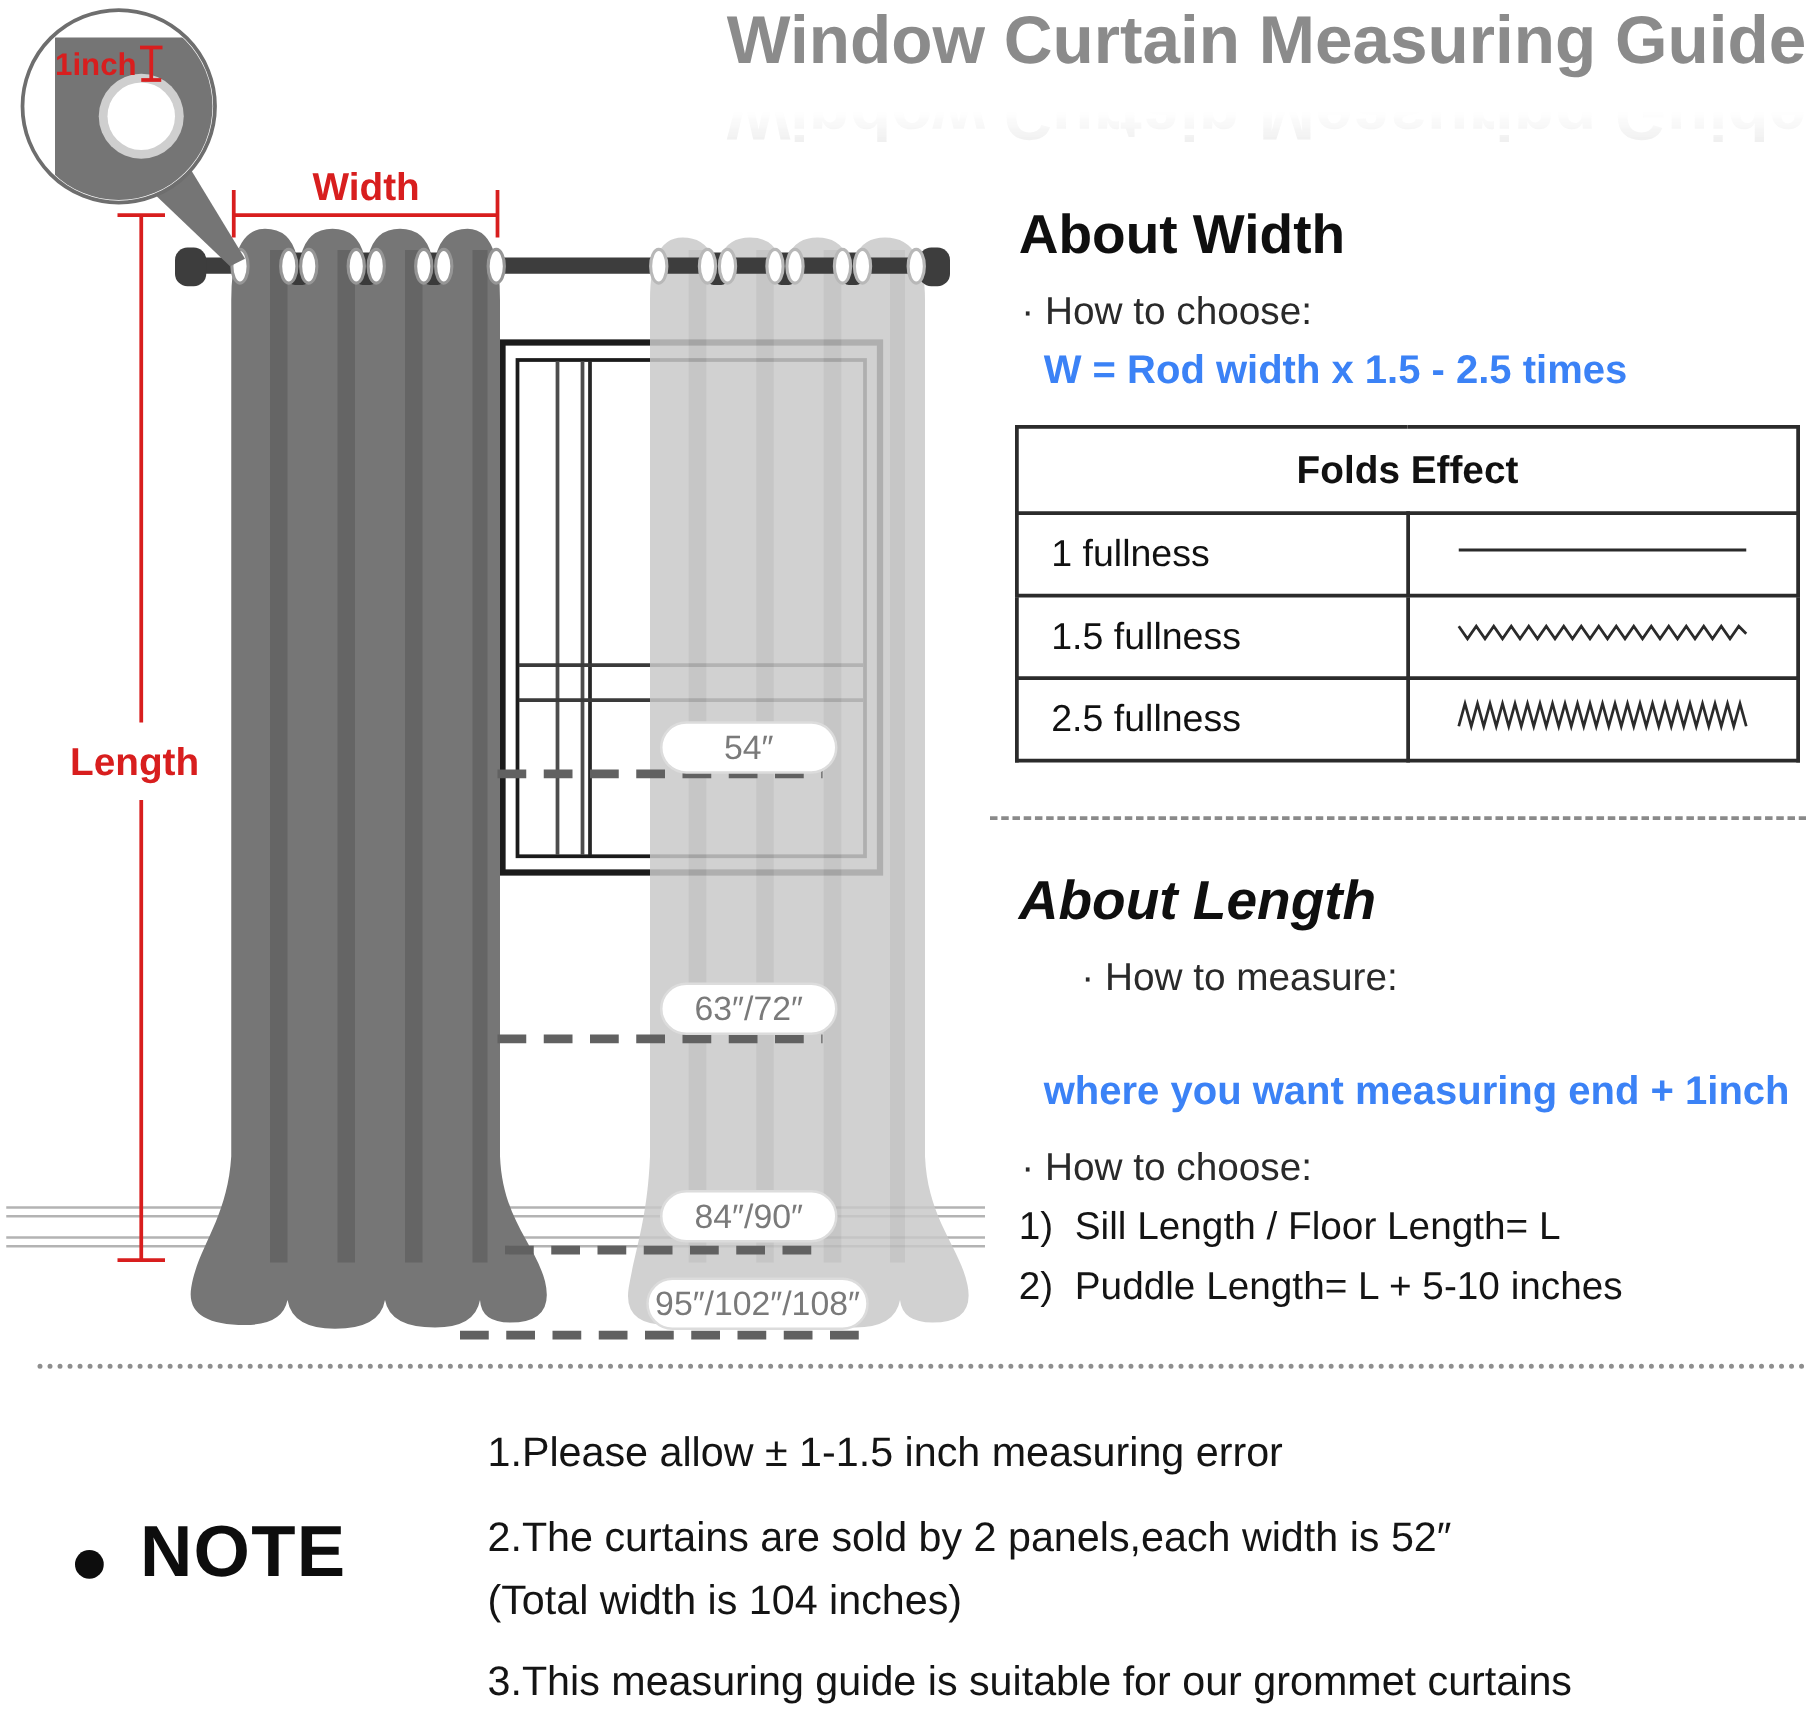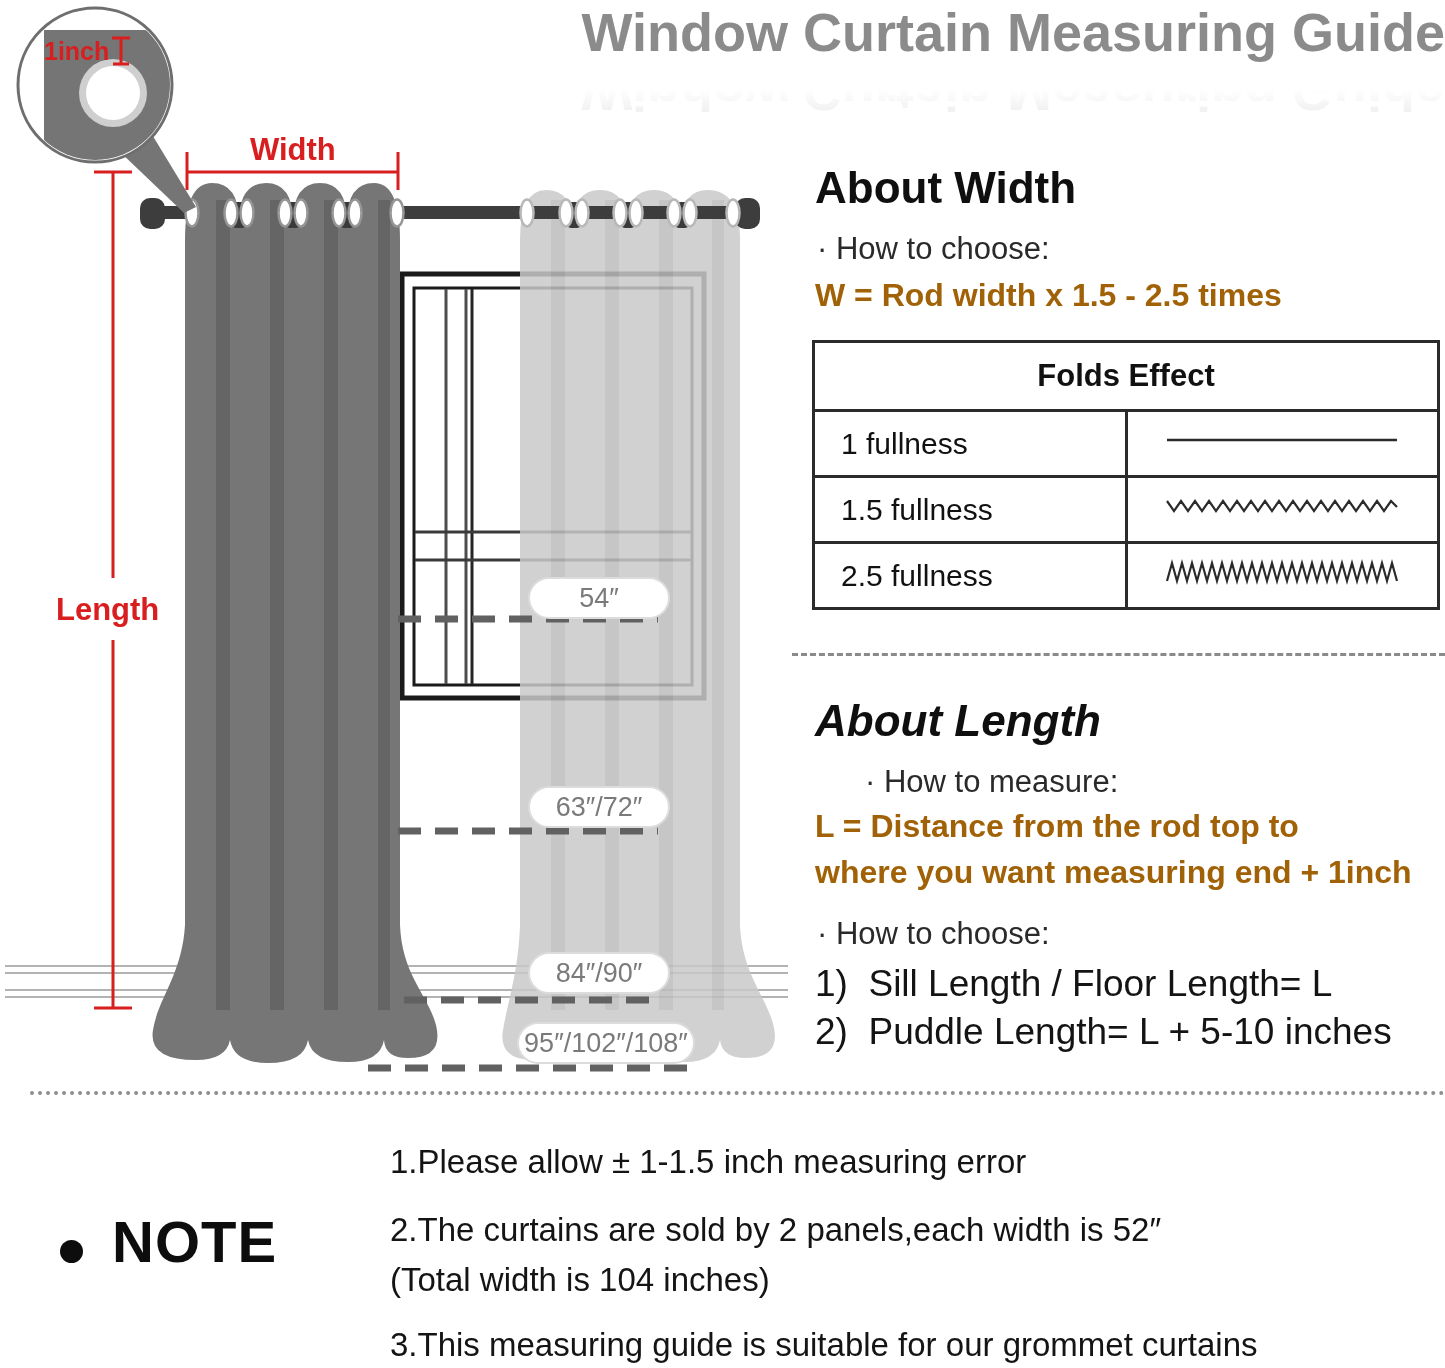--- a/index.html
+++ b/index.html
@@ -12,22 +12,22 @@
   .title-wrap{left:0;top:2px;width:1445px;text-align:right;}
   .title{font-size:54px;font-weight:bold;color:#8b8b8b;letter-spacing:0px;line-height:60px;}
   .title-reflection{
     display:block;transform:scaleY(-1);opacity:.22;color:#8b8b8b;
     -webkit-mask-image:linear-gradient(to bottom,rgba(0,0,0,.8) 0%,transparent 55%);
             mask-image:linear-gradient(to bottom,rgba(0,0,0,.8) 0%,transparent 55%);
   }
   
   .h2{font-size:44px;font-weight:bold;color:#0f0f0f;}
   .dotline{font-size:31px;color:#2a2a2a;}
-  .formula{font-size:32px;font-weight:bold;color:#a16207;white-space:pre;}
-  .plain{font-size:37px;color:#141414;white-space:pre;}
+  .formula{font-size:32px;font-weight:bold;color:#3b82f6;white-space:pre;margin-left:20px;}
+  .plain{font-size:31px;color:#141414;white-space:pre;}
   
   table.folds{border-collapse:collapse;width:628px;table-layout:fixed;}
   table.folds th,table.folds td{border:3px solid #2b2b2b;}
   table.folds th{height:64px;font-size:31px;font-weight:bold;color:#111;text-align:center;}
   table.folds td{height:61px;font-size:30px;color:#111;}
   td.flabel{padding-left:26px;width:272px;}
   td.fglyph{text-align:center;}
   
   .dash-sep{border-top:3px dashed #8a8a8a;height:0;}
   .dot-sep{border-top:4px dotted #8e8e8e;height:0;}
@@ -221,21 +221,20 @@
         </svg>
       </td>
     </tr>
   </tbody>
     </table>
 
   <div class="abs dash-sep" style="left:792px;top:653px;width:653px;"></div>
 
   <div class="abs h2" style="left:815px;top:696px;font-style:italic;">About Length</div>
   <div class="abs dotline" style="left:865px;top:764px;text-align:right;">· How to measure:</div>
-  <div class="abs formula" style="left:815px;top:808px;">L = Distance from the rod top to</div>
   <div class="abs formula" style="left:815px;top:854px;">where you want measuring end + 1inch</div>
   <div class="abs dotline" style="left:817px;top:916px;">· How to choose:</div>
   <div class="abs plain" style="left:815px;top:963px;">1)  Sill Length / Floor Length= L</div>
   <div class="abs plain" style="left:815px;top:1011px;">2)  Puddle Length= L + 5-10 inches</div>
 
   <div class="abs dot-sep" style="left:30px;top:1091px;width:1415px;"></div>
 
   <div class="abs note-bullet" style="left:60px;top:1240px;"></div>
   <div class="abs note-head" style="left:112px;top:1208px;">NOTE</div>
   <div class="abs note-item" style="left:390px;top:1143px;">1.Please allow ± 1-1.5 inch measuring error</div>

